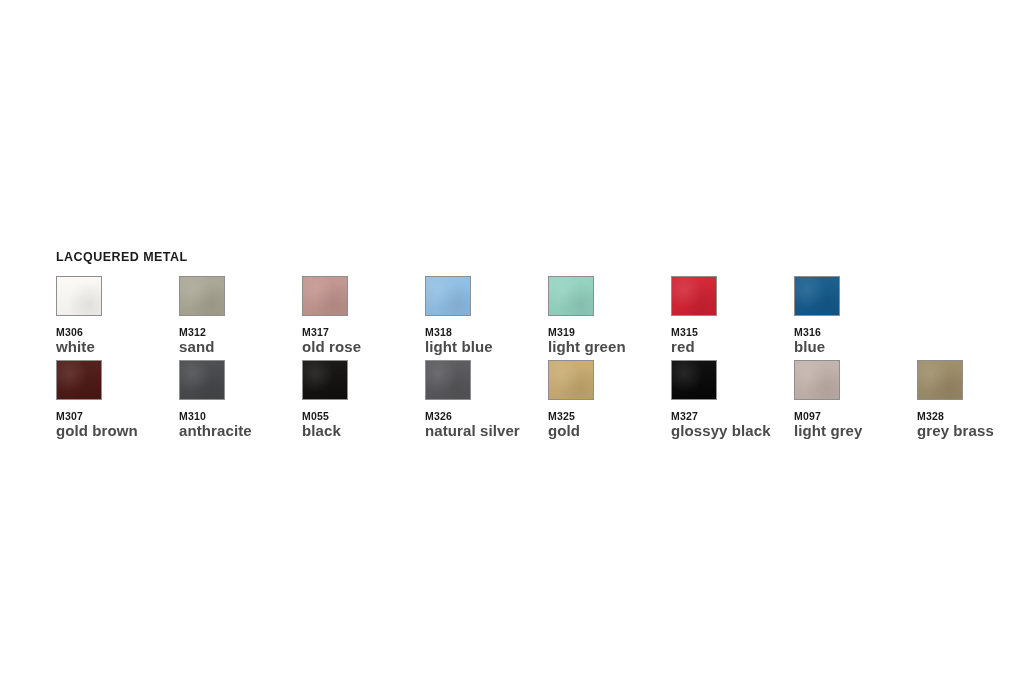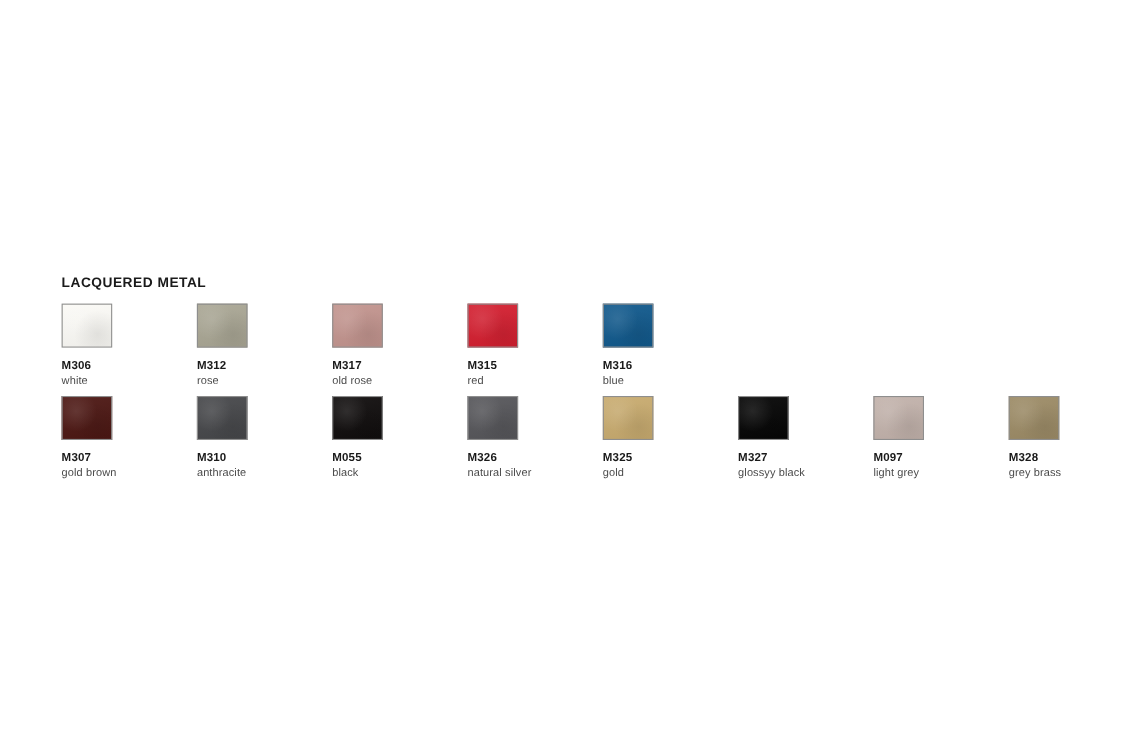--- a/index.html
+++ b/index.html
@@ -77,22 +77,22 @@
   .swatch-code {
     font-size: 10.5px;
     font-weight: bold;
     color: #1a1a1a;
     margin-top: 10px;
     line-height: 12px;
     letter-spacing: 0.15px;
   }
 
   .swatch-name {
-    font-size: 10px;
-    font-weight: normal;
+    font-size: 15px;
+    font-weight: bold;
     color: #4a4a4a;
     margin-top: 3px;
     line-height: 11px;
     letter-spacing: 0.1px;
   }
 </style>
 </head>
 <body>
 
 <div id="page">
@@ -102,26 +102,36 @@
 
     <div class="swatch-row">
       <div class="swatch-cell">
         <div class="swatch-chip" style="background-color: rgb(251, 250, 246);"></div>
         <div class="swatch-code">M306</div>
         <div class="swatch-name">white</div>
       </div>
       <div class="swatch-cell">
         <div class="swatch-chip" style="background-color: rgb(169, 166, 148);"></div>
         <div class="swatch-code">M312</div>
-        <div class="swatch-name">rose</div>
+        <div class="swatch-name">sand</div>
       </div>
       <div class="swatch-cell">
         <div class="swatch-chip" style="background-color: rgb(194, 148, 142);"></div>
         <div class="swatch-code">M317</div>
         <div class="swatch-name">old rose</div>
+      </div>
+      <div class="swatch-cell">
+        <div class="swatch-chip" style="background-color: rgb(143, 191, 230);"></div>
+        <div class="swatch-code">M318</div>
+        <div class="swatch-name">light blue</div>
+      </div>
+      <div class="swatch-cell">
+        <div class="swatch-chip" style="background-color: rgb(147, 211, 192);"></div>
+        <div class="swatch-code">M319</div>
+        <div class="swatch-name">light green</div>
       </div>
       <div class="swatch-cell">
         <div class="swatch-chip" style="background-color: rgb(211, 31, 48);"></div>
         <div class="swatch-code">M315</div>
         <div class="swatch-name">red</div>
       </div>
       <div class="swatch-cell">
         <div class="swatch-chip" style="background-color: rgb(17, 89, 140);"></div>
         <div class="swatch-code">M316</div>
         <div class="swatch-name">blue</div>

